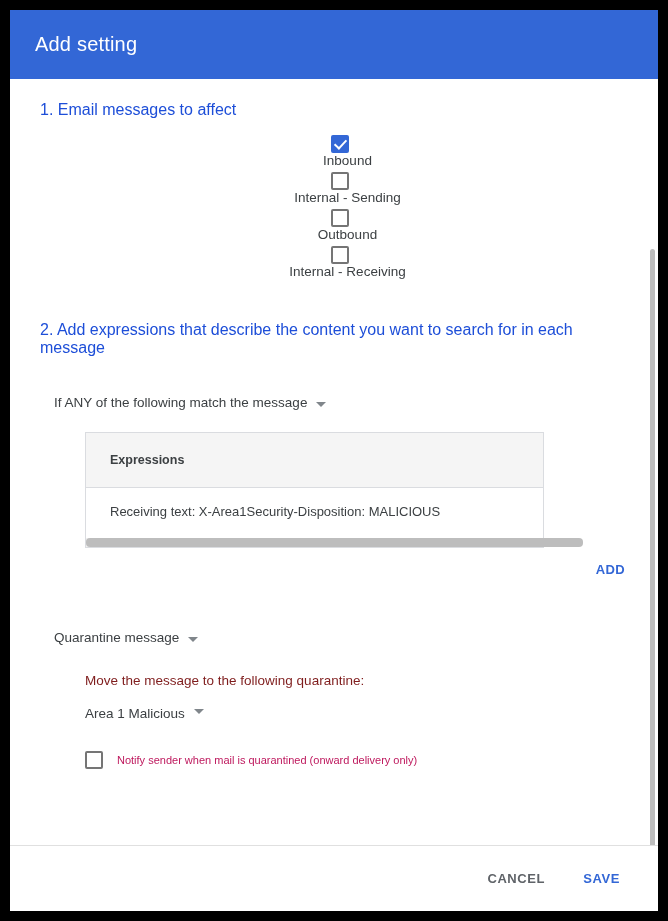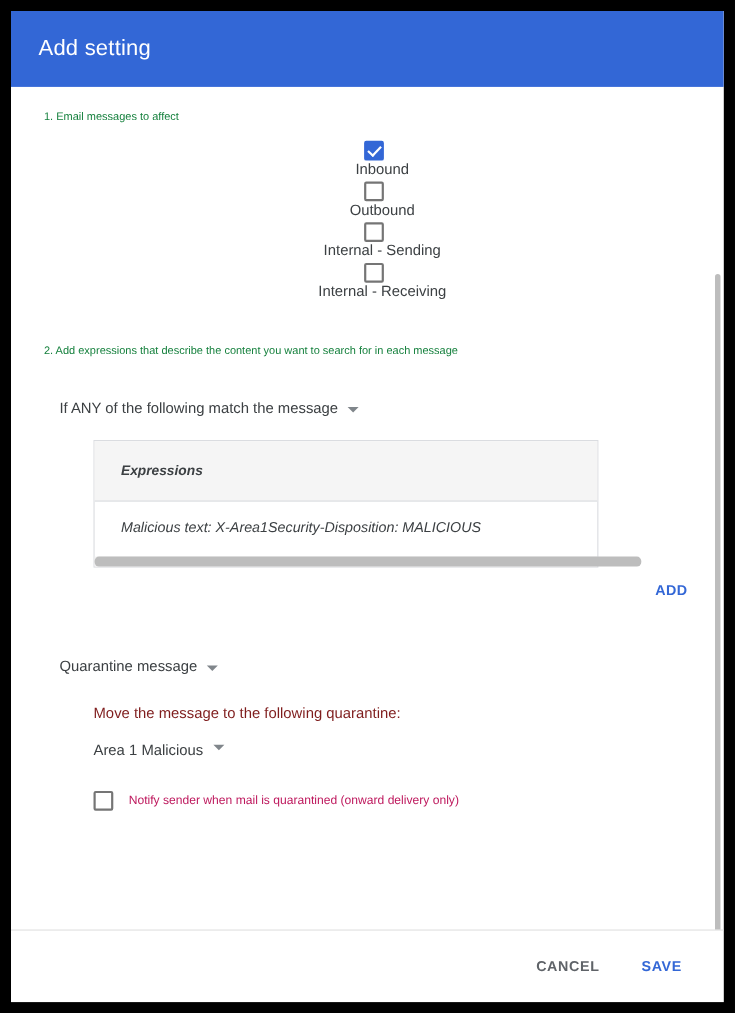--- a/index.html
+++ b/index.html
@@ -50,22 +50,22 @@
     overflow: hidden;
     padding: 0;
   }
   .body-inner {
     padding: 22px 30px 20px 30px;
     height: 100%;
     box-sizing: border-box;
     overflow: hidden;
   }
   .section-label {
-    font-size: 10px;
-    color: #15803d;
+    font-size: 16px;
+    color: #1d4ed8;
     margin-bottom: 16px;
   }
   .checkbox-row {
     display: flex;
     align-items: center;
     height: 37px;
     margin-left: 12px;
     flex-direction: column;
   }
   .cb {
@@ -117,21 +117,20 @@
     border-top: 5px solid #80868b;
     margin-left: 9px;
     margin-top: 3px;
   }
   .expr-card {
     margin: 22px 0 0 45px;
     width: 459px;
     border: 1px solid #dadce0;
     box-sizing: border-box;
     background: #fff;
-    font-style: italic;
   }
   .expr-head {
     height: 55px;
     background: #f5f5f5;
     border-bottom: 1px solid #dadce0;
     display: flex;
     align-items: center;
     padding-left: 24px;
     box-sizing: border-box;
   }
@@ -259,25 +258,25 @@
       <div class="body-inner">
 
         <div class="section-label">1. Email messages to affect</div>
 
         <div class="checkbox-row">
           <span class="cb checked"></span>
           <span class="cb-label">Inbound</span>
         </div>
         <div class="checkbox-row">
           <span class="cb"></span>
-          <span class="cb-label">Outbound</span>
+          <span class="cb-label">Internal - Sending</span>
         </div>
         <div class="checkbox-row">
           <span class="cb"></span>
-          <span class="cb-label">Internal - Sending</span>
+          <span class="cb-label">Outbound</span>
         </div>
         <div class="checkbox-row">
           <span class="cb"></span>
           <span class="cb-label">Internal - Receiving</span>
         </div>
 
         <div class="gap-1"></div>
 
         <div class="section-label">2. Add expressions that describe the content you want to search for in each message</div>
 
@@ -286,21 +285,21 @@
         <div class="select-row">
           <span>If ANY of the following match the message</span>
           <span class="caret"></span>
         </div>
 
         <div class="expr-card">
           <div class="expr-head">
             <span class="expr-head-text">Expressions</span>
           </div>
           <div class="expr-body">
-            <div class="expr-line">Malicious text: X-Area1Security-Disposition: MALICIOUS</div>
+            <div class="expr-line">Receiving text: X-Area1Security-Disposition: MALICIOUS</div>
             <div class="hscroll">
               <div class="thumb"></div>
             </div>
           </div>
         </div>
 
         <div class="add-link-row">
           <span class="add-link">ADD</span>
         </div>
 

